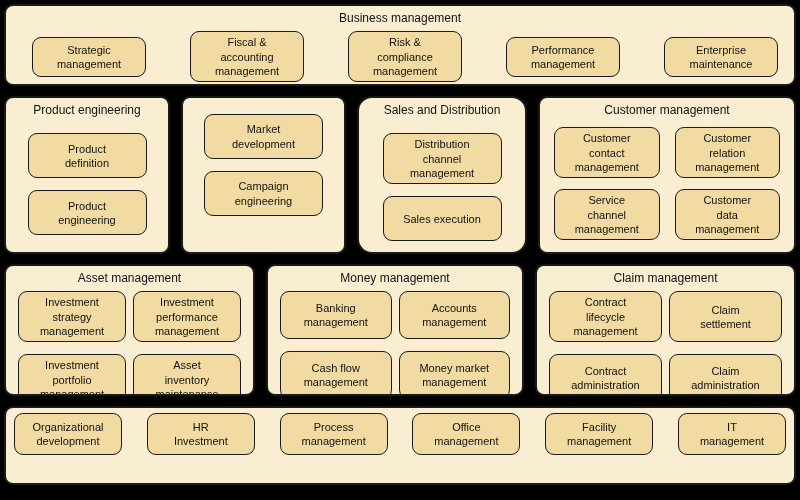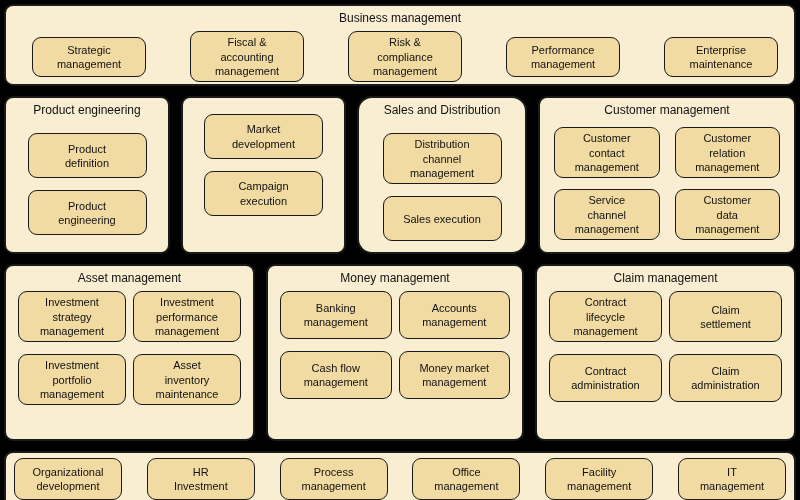--- a/index.html
+++ b/index.html
@@ -25,21 +25,21 @@
   .band1 .box{width:114px;min-height:40px;}
   
   .row2{display:flex;gap:11px;height:158px;flex:none;}
   .p-product{width:166px;} .p-marketing{width:165px;} .p-sales{width:170px;border-radius:15px;}
   .p-customer{flex:1;}
   .stack{display:flex;flex-direction:column;align-items:center;gap:12px;margin-top:16px;}
   .stack .box{width:119px;min-height:45px;}
   .grid2{display:grid;grid-template-columns:1fr 1fr;gap:11px 15px;padding:10px 14px 0;}
   .grid2 .box{min-height:48px;}
   
-  .row3{display:flex;gap:11px;height:177px;flex:none;}
+  .row3{display:flex;gap:11px;height:132px;flex:none;}
   .p-asset{width:251px;} .p-money{width:258px;} .p-claim{flex:1;}
   .row3 .grid2{padding:6px 12px 0;gap:12px 7px;}
   .row3 .grid2 .box{min-height:48px;}
   
   .band4{height:79px;flex:none;}
   .band4 .hrow{display:flex;justify-content:space-between;align-items:center;
                padding:5px 8px 0;}
   .band4 .box{width:108px;min-height:42px;}
 </style>
 </head>
@@ -75,21 +75,21 @@
         <div class="box">Product
 engineering</div>
       </div>
     </section>
 
     <section class="panel p-marketing">
       <div class="stack">
         <div class="box">Market
 development</div>
         <div class="box">Campaign
-execution</div>
+engineering</div>
       </div>
     </section>
 
     <section class="panel p-sales">
       <div class="ptitle">Sales and Distribution</div>
       <div class="stack">
         <div class="box">Distribution
 channel
 management</div>
         <div class="box">Sales execution</div>

